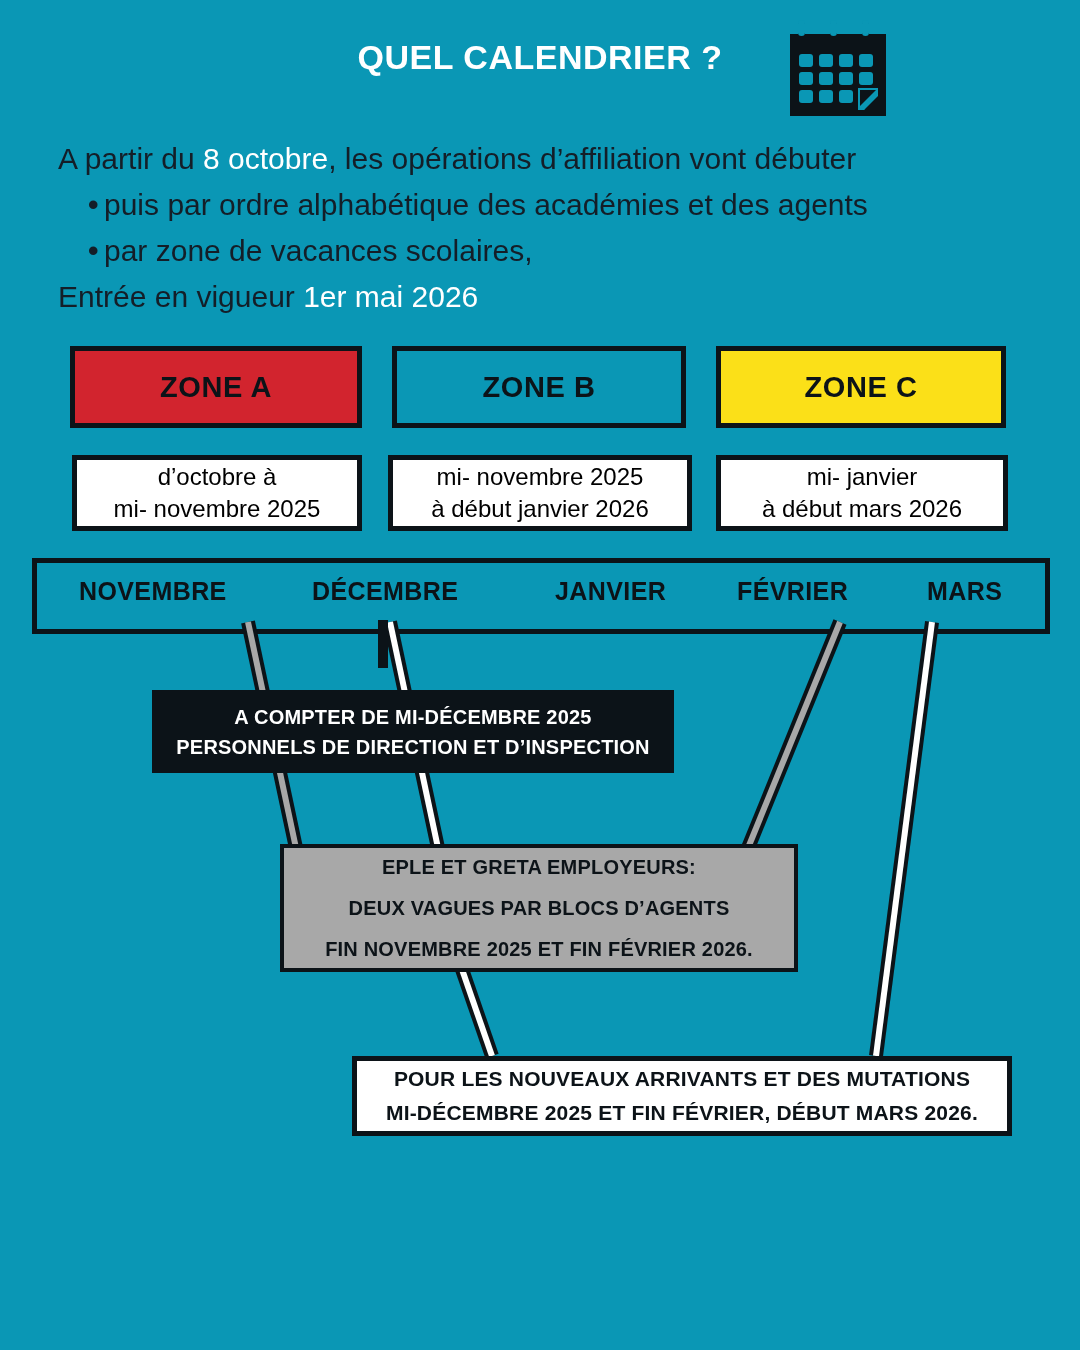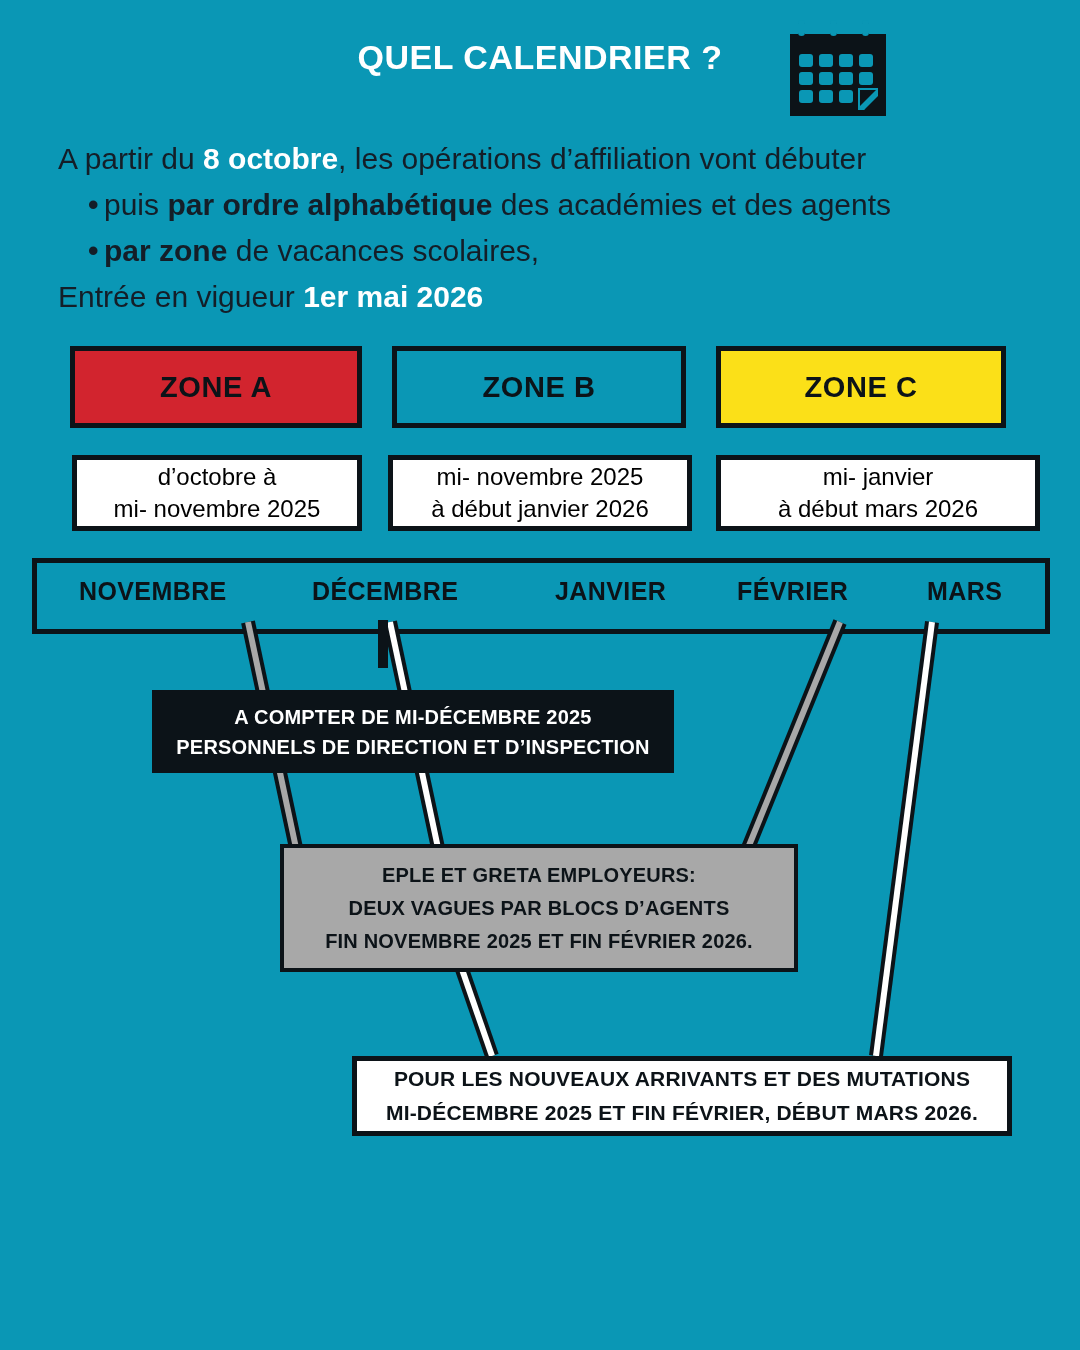--- a/index.html
+++ b/index.html
@@ -40,21 +40,21 @@
   #intro {
     position: absolute;
     left: 58px;
     top: 136px;
     width: 960px;
     color: #141e28;
     font-size: 30px;
     line-height: 46px;
   }
   #intro .b {
-    font-weight: bold;
+    font-weight: normal;
     color: #ffffff;
     text-align: right;
   }
   #intro .bullet-line {
     padding-left: 30px;
   }
   #intro .dot {
     display: inline-block;
     width: 16px;
     color: #141e28;
@@ -89,21 +89,21 @@
     display: flex;
     flex-direction: column;
     align-items: center;
     justify-content: center;
     font-size: 24px;
     color: #000000;
     line-height: 32px;
   }
   #period-a { left: 72px;  top: 455px; width: 290px; }
   #period-b { left: 388px; top: 455px; width: 304px; }
-  #period-c { left: 716px; top: 455px; width: 324px; text-align: center; }
+  #period-c { left: 716px; top: 455px; width: 292px; text-align: center; }
 
   
   #timeline {
     position: absolute;
     left: 32px;
     top: 558px;
     width: 1018px;
     height: 76px;
     border: 5px solid #0c1318;
     box-sizing: border-box;
@@ -153,20 +153,21 @@
     font-size: 20px;
     line-height: 30px;
   }
   #callout-gray {
     left: 280px; top: 844px; width: 518px; height: 128px;
     background: #a8a8a8;
     border: 4px solid #0c1318;
     color: #0c1318;
     font-size: 20px;
     line-height: 33px;
+    gap: 8px;
   }
   #callout-white {
     left: 352px; top: 1056px; width: 660px; height: 80px;
     background: #ffffff;
     border: 5px solid #0c1318;
     color: #0c1318;
     font-size: 21px;
     line-height: 34px;
   }
 </style>

